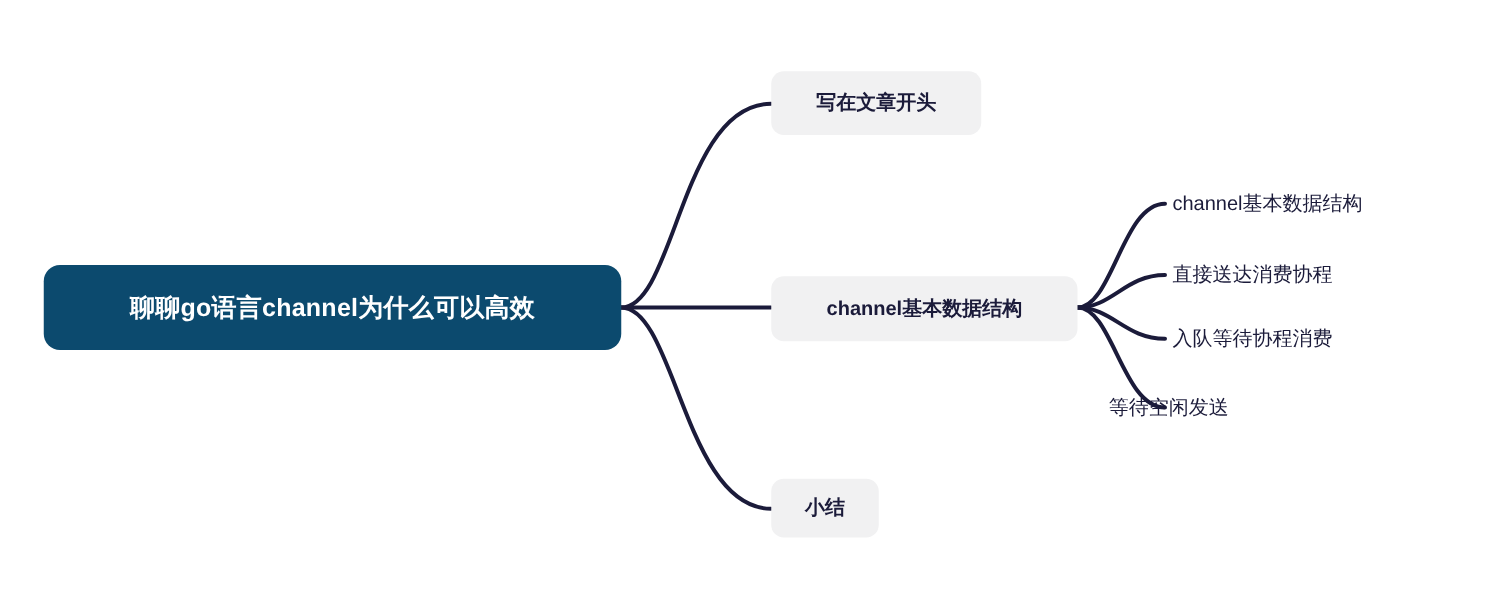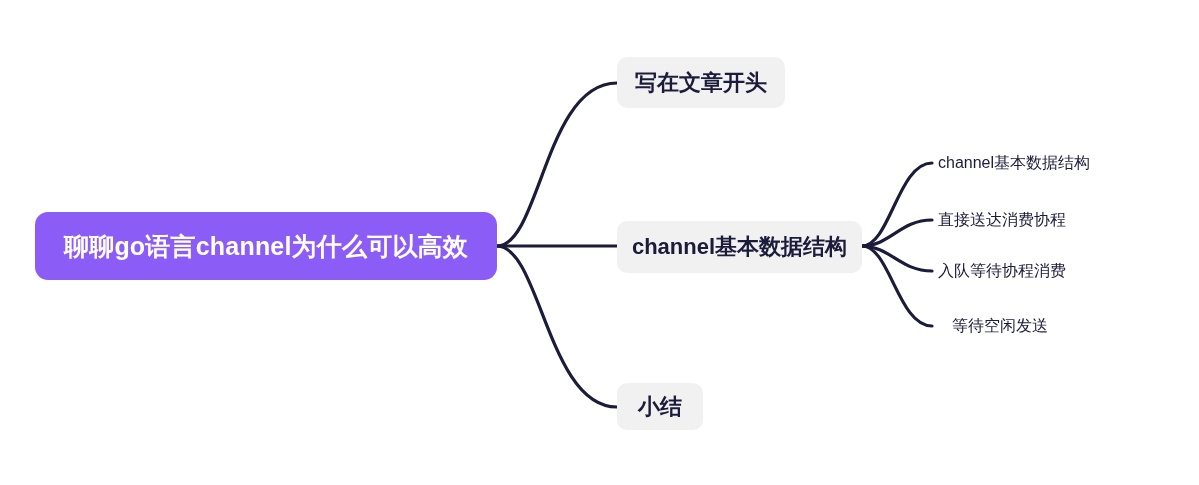--- a/index.html
+++ b/index.html
@@ -36,31 +36,31 @@
     align-items: center;
     justify-content: center;
     white-space: nowrap;
   }
   .node-root {
     left: 35px;
     top: 212px;
     width: 462px;
     height: 68px;
     border-radius: 13px;
-    background: #8b5cf6;
+    background: #0c4a6e;
     color: #ffffff;
-    font-size: 25px;
+    font-size: 20px;
     font-weight: bold;
     letter-spacing: 0.2px;
   }
   .node-branch {
     border-radius: 10px;
     background: #f1f1f2;
     color: #1b1b3a;
-    font-size: 22px;
+    font-size: 16px;
     font-weight: bold;
   }
   .node-branch-0 {
     left: 617px;
     top: 57px;
     width: 168px;
     height: 51px;
   }
   .node-branch-1 {
     left: 617px;
@@ -77,21 +77,21 @@
   .node-leaf {
     color: #1b1b3a;
     font-size: 16px;
     font-weight: normal;
     justify-content: flex-start;
     height: 24px;
   }
   .node-leaf-0 { left: 938px; top: 151px; }
   .node-leaf-1 { left: 938px; top: 208px; }
   .node-leaf-2 { left: 938px; top: 259px; }
-  .node-leaf-3 { left: 952px; top: 314px; }
+  .node-leaf-3 { left: 887px; top: 314px; }
 </style>
 </head>
 <body>
 
 <div id="mindmap-canvas">
 
   <svg id="connector-layer" viewBox="0 0 1199 485">
     <g fill="none" stroke="#1b1b3a" stroke-width="3.2" stroke-linecap="round">
       <path d="M497,246 C 540,246 545,83 617,83"></path>
       <path d="M497,246 L 617,246"></path>

